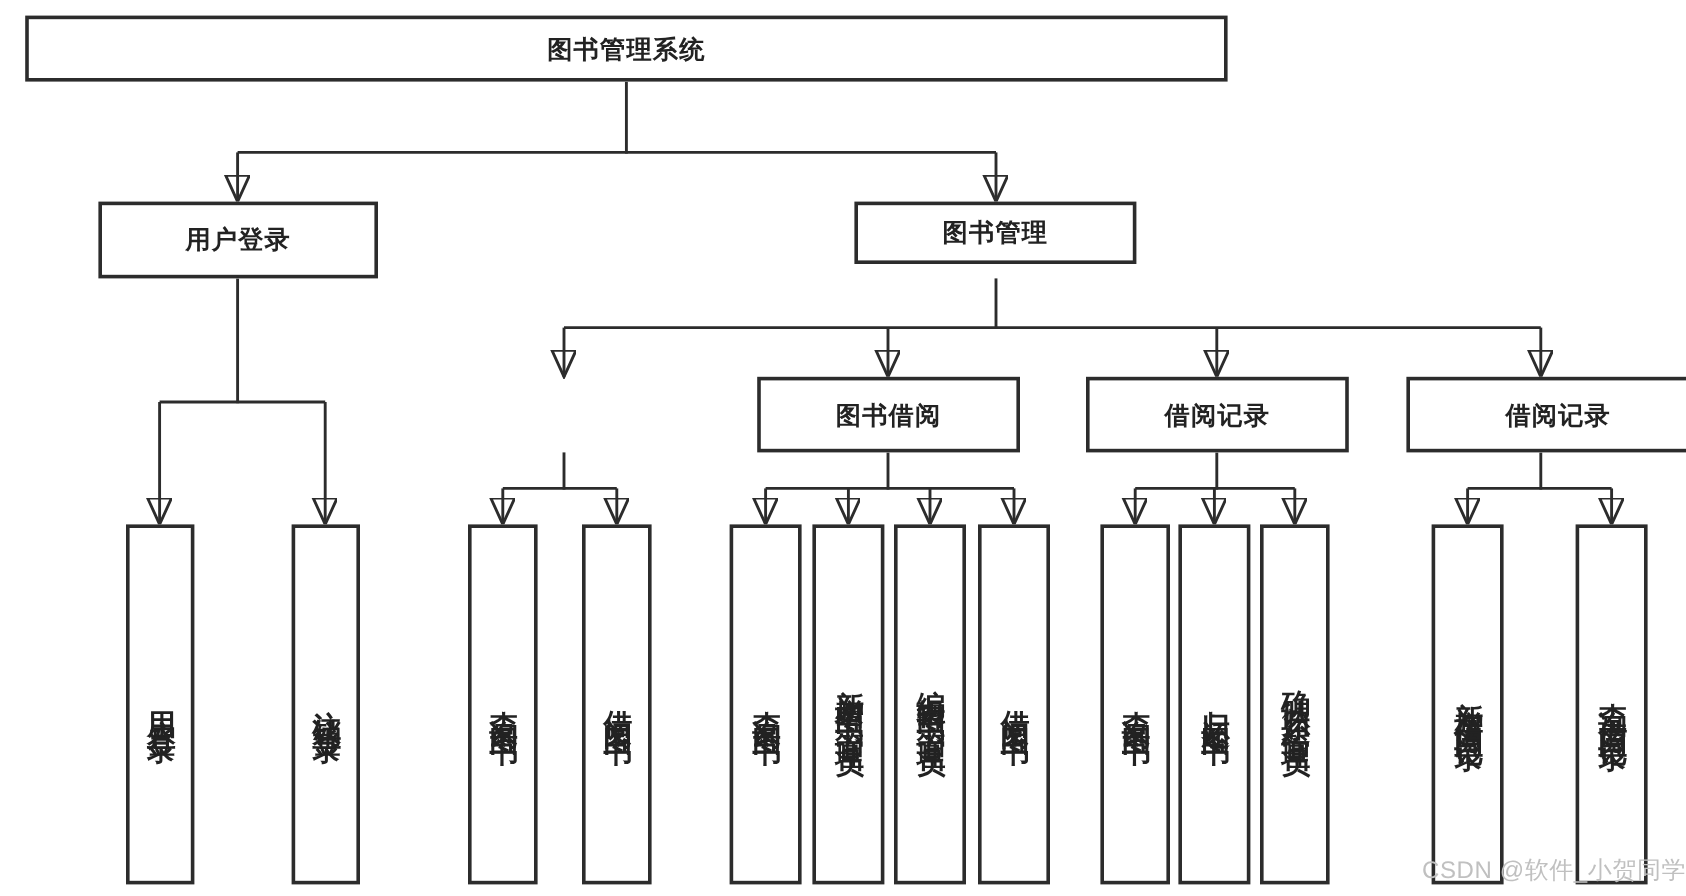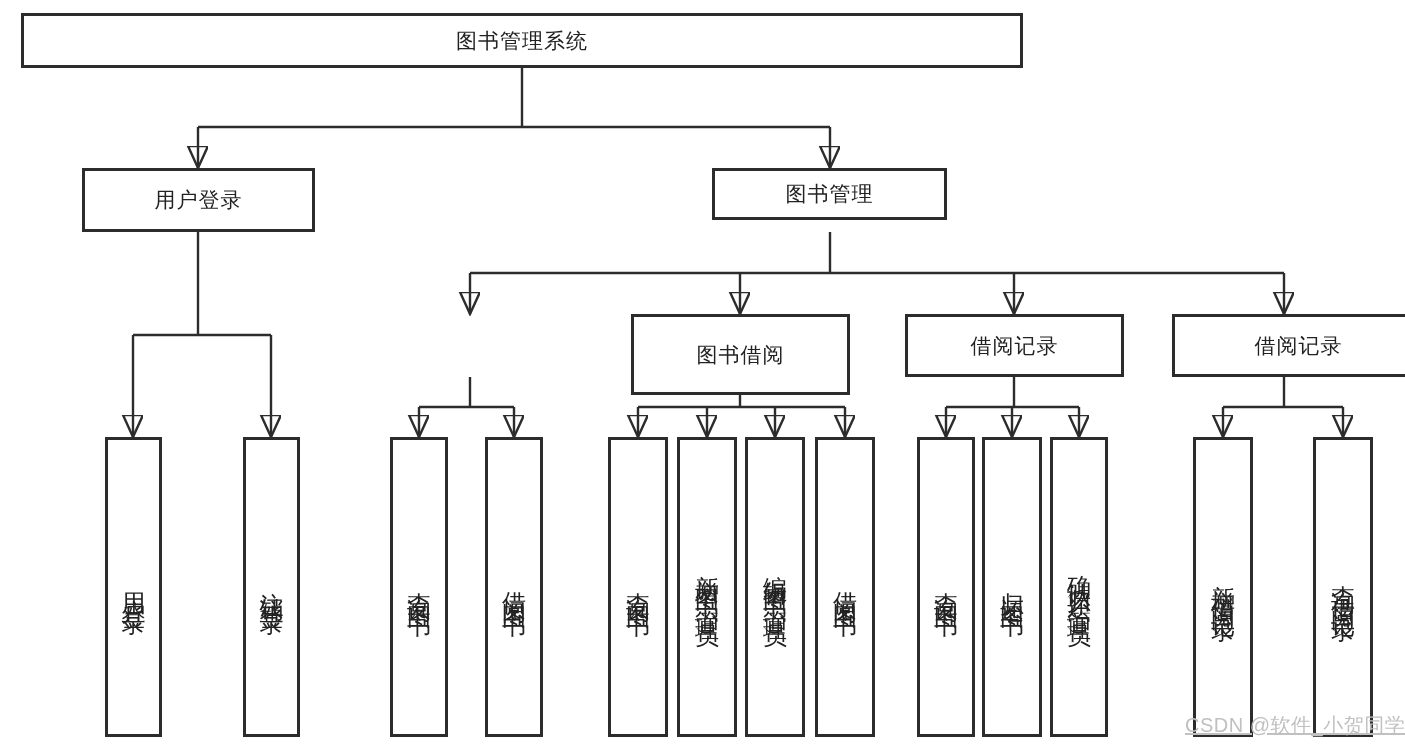--- a/index.html
+++ b/index.html
@@ -20,40 +20,40 @@
   .wires{position:absolute;left:0;top:0;width:1405px;height:747px;}
   .wires path{stroke:var(--line);stroke-width:2.4;fill:none;}
   .arrowhead{fill:var(--line);}
   .box{
     position:absolute;
     box-sizing:border-box;
     border:3px solid var(--line);
     background:#ffffff;
     display:flex;align-items:center;justify-content:center;
     text-align:center;
+    font-weight:bold;
   }
   .hbox{font-size:21px;letter-spacing:1px;}
   .root{font-size:21px;letter-spacing:1px;}
   .leaf span{
     writing-mode:vertical-rl;
     text-orientation:mixed;
     font-size:24px;
     letter-spacing:7px;
     line-height:1;
     white-space:nowrap;
   }
   .watermark{
     position:absolute;
     left:1185px;top:712px;
     font-size:20px;
     letter-spacing:0.5px;
     color:var(--watermark);
     z-index:5;
     white-space:nowrap;
-    text-decoration:underline;
   }
 </style>
 </head>
 <body>
 
 <div class="canvas">
 
   <svg class="wires" viewBox="0 0 1405 747" xmlns="http://www.w3.org/2000/svg">
     <defs>
       <marker id="arr" markerUnits="userSpaceOnUse" markerWidth="24" markerHeight="22" refX="22" refY="10" orient="auto">
@@ -120,21 +120,21 @@
     <span>图书管理系统</span>
   </div>
 
   <div class="box hbox" style="left:82px;top:168px;width:233px;height:64px">
     <span>用户登录</span>
   </div>
   <div class="box hbox" style="left:712px;top:168px;width:235px;height:52px">
     <span>图书管理</span>
   </div>
 
-  <div class="box hbox" style="left:631px;top:314px;width:219px;height:81px">
+  <div class="box hbox" style="left:631px;top:314px;width:219px;height:63px">
     <span>图书借阅</span>
   </div>
   <div class="box hbox" style="left:905px;top:314px;width:219px;height:63px">
     <span>借阅记录</span>
   </div>
   <div class="box hbox" style="left:1172px;top:314px;width:253px;height:63px">
     <span>借阅记录</span>
   </div>
 
   <div class="box leaf" style="left:105px;top:437px;width:57px;height:300px">

